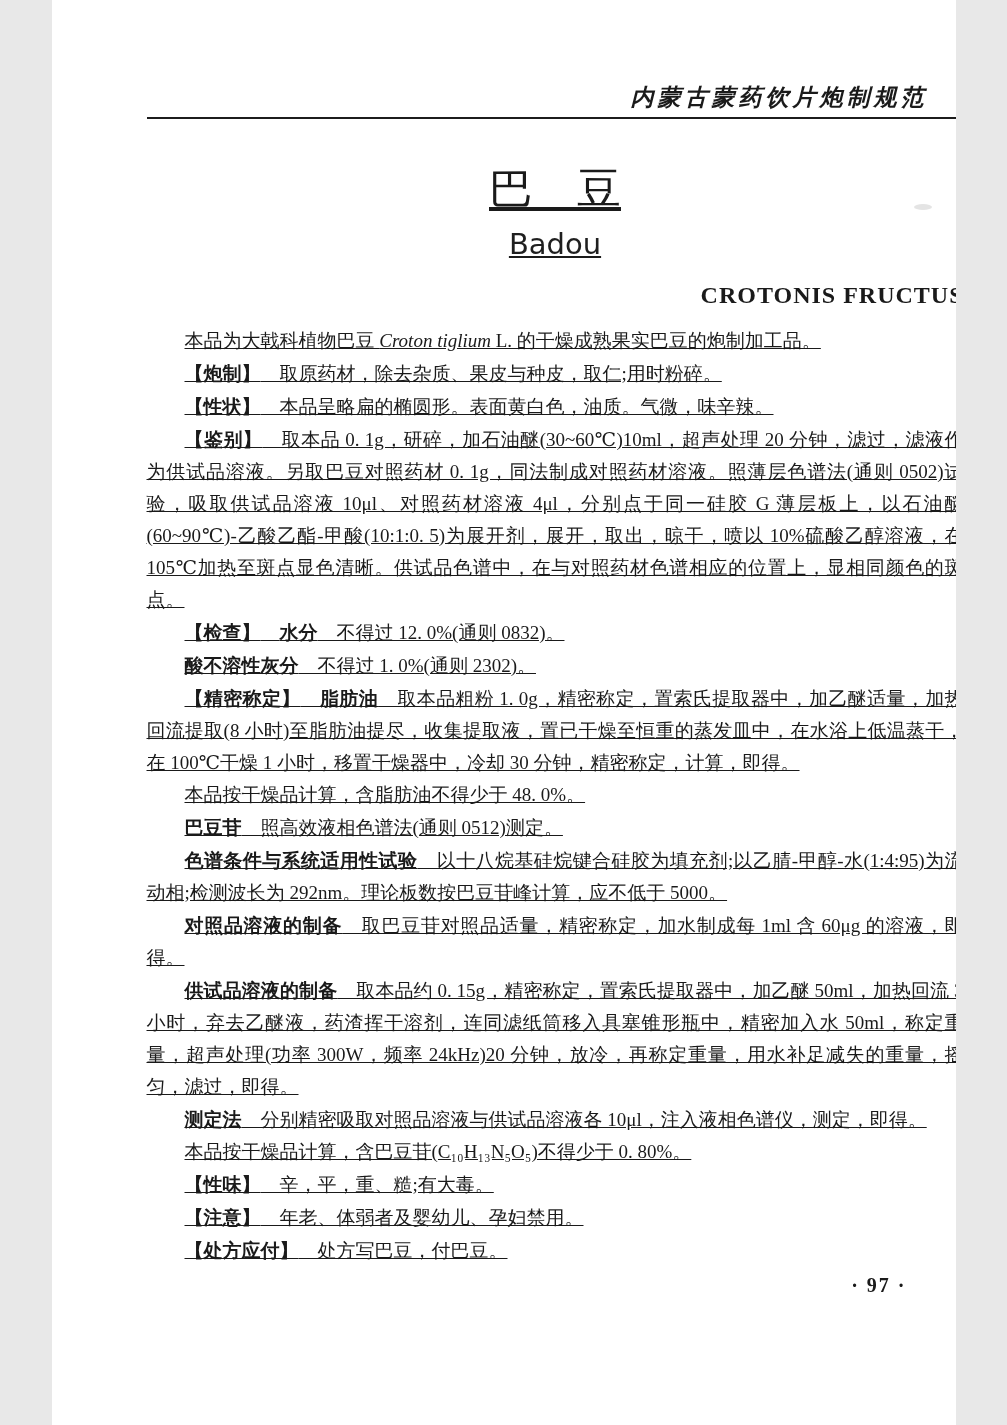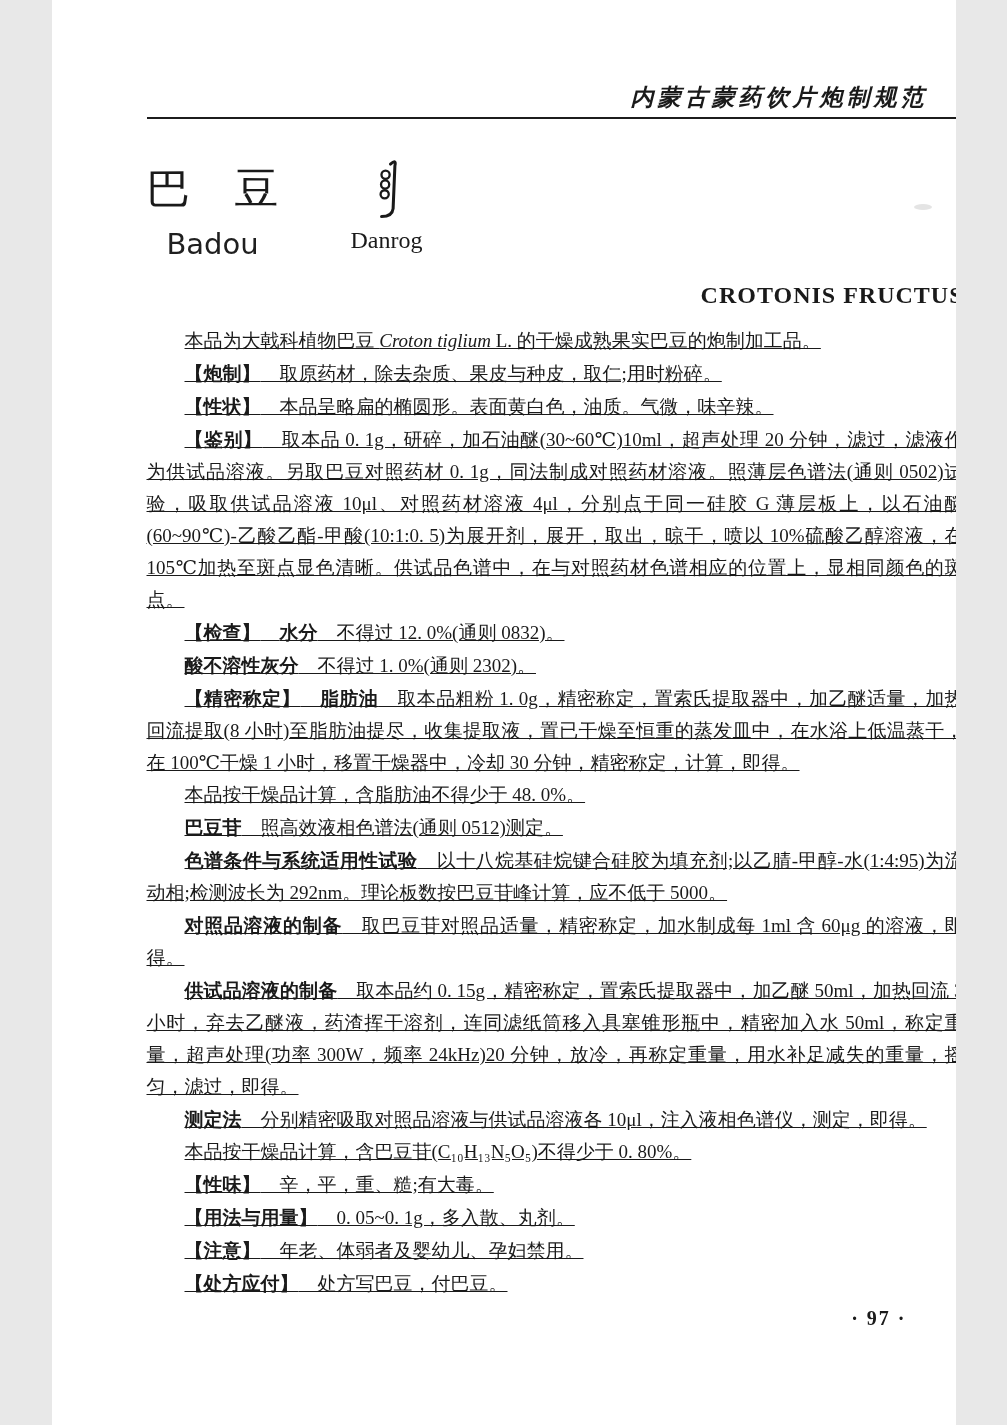--- a/index.html
+++ b/index.html
@@ -37,22 +37,24 @@
     width: 18px; height: 6px;
     background: #d9d9d9;
     border-radius: 50%;
     opacity: .7;
   }
 
   
   .title-block { margin-top: 38px; }
   .title-grid {
     display: flex;
+    justify-content: center;
     align-items: flex-start;
     gap: 72px;
+    text-decoration: underline;
   }
   .tcol { display: flex; flex-direction: column; align-items: center; }
   .cn-title {
     font-size: 44px;
     line-height: 52px;
     margin-top: 7px;
     font-weight: 500;
     white-space: pre;
   }
   .pinyin {
@@ -112,52 +114,40 @@
       <div class="header-title">内蒙古蒙药饮片炮制规范</div>
       <div class="header-rule"></div>
     </div>
 
     <div class="title-block">
       <div class="title-grid">
         <div class="tcol">
           <div class="cn-title">巴　豆</div>
           <div class="pinyin">Badou</div>
         </div>
-        <div class="tcol">
-          <div class="mong-glyph">
-            <svg width="30" height="64" viewBox="0 0 30 72" aria-hidden="true">
-              <path d="M20 8 q7 -6 5 2 l-2 48 q-1 9 -13 9" fill="none" stroke="#1a1a1a" stroke-width="3.4" stroke-linecap="round"></path>
-              <circle cx="14.5" cy="20" r="4.6" fill="none" stroke="#1a1a1a" stroke-width="2.6"></circle>
-              <circle cx="14" cy="31" r="4.6" fill="none" stroke="#1a1a1a" stroke-width="2.6"></circle>
-              <circle cx="13.5" cy="42" r="4.6" fill="none" stroke="#1a1a1a" stroke-width="2.6"></circle>
-            </svg>
-          </div>
-          <div class="mong-latin">Danrog</div>
-        </div>
       </div>
       <div class="latin-title">CROTONIS FRUCTUS</div>
     </div>
 
     <div class="body-text-block">
         <div class="para"><span>本品为大戟科植物巴豆 </span><span class="it">Croton tiglium</span><span> L. 的干燥成熟果实巴豆的炮制加工品。</span></div>
         <div class="para"><span class="lbl">【炮制】</span><span>　取原药材，除去杂质、果皮与种皮，取仁;用时粉碎。</span></div>
         <div class="para"><span class="lbl">【性状】</span><span>　本品呈略扁的椭圆形。表面黄白色，油质。气微，味辛辣。</span></div>
         <div class="para"><span class="lbl">【鉴别】</span><span>　取本品 0. 1g，研碎，加石油醚(30~60℃)10ml，超声处理 20 分钟，滤过，滤液作为供试品溶液。另取巴豆对照药材 0. 1g，同法制成对照药材溶液。照薄层色谱法(通则 0502)试验，吸取供试品溶液 10μl、对照药材溶液 4μl，分别点于同一硅胶 G 薄层板上，以石油醚(60~90℃)-乙酸乙酯-甲酸(10:1:0. 5)为展开剂，展开，取出，晾干，喷以 10%硫酸乙醇溶液，在 105℃加热至斑点显色清晰。供试品色谱中，在与对照药材色谱相应的位置上，显相同颜色的斑点。</span></div>
         <div class="para"><span class="lbl">【检查】</span><span>　</span><span class="lbl">水分</span><span>　不得过 12. 0%(通则 0832)。</span></div>
         <div class="para"><span class="lbl">酸不溶性灰分</span><span>　不得过 1. 0%(通则 2302)。</span></div>
         <div class="para"><span class="lbl">【精密称定】</span><span>　</span><span class="lbl">脂肪油</span><span>　取本品粗粉 1. 0g，精密称定，置索氏提取器中，加乙醚适量，加热回流提取(8 小时)至脂肪油提尽，收集提取液，置已干燥至恒重的蒸发皿中，在水浴上低温蒸干，在 100℃干燥 1 小时，移置干燥器中，冷却 30 分钟，精密称定，计算，即得。</span></div>
         <div class="para"><span>本品按干燥品计算，含脂肪油不得少于 48. 0%。</span></div>
         <div class="para"><span class="lbl">巴豆苷</span><span>　照高效液相色谱法(通则 0512)测定。</span></div>
         <div class="para"><span class="lbl">色谱条件与系统适用性试验</span><span>　以十八烷基硅烷键合硅胶为填充剂;以乙腈-甲醇-水(1:4:95)为流动相;检测波长为 292nm。理论板数按巴豆苷峰计算，应不低于 5000。</span></div>
         <div class="para"><span class="lbl">对照品溶液的制备</span><span>　取巴豆苷对照品适量，精密称定，加水制成每 1ml 含 60μg 的溶液，即得。</span></div>
         <div class="para"><span class="lbl">供试品溶液的制备</span><span>　取本品约 0. 15g，精密称定，置索氏提取器中，加乙醚 50ml，加热回流 3 小时，弃去乙醚液，药渣挥干溶剂，连同滤纸筒移入具塞锥形瓶中，精密加入水 50ml，称定重量，超声处理(功率 300W，频率 24kHz)20 分钟，放冷，再称定重量，用水补足减失的重量，摇匀，滤过，即得。</span></div>
         <div class="para"><span class="lbl">测定法</span><span>　分别精密吸取对照品溶液与供试品溶液各 10μl，注入液相色谱仪，测定，即得。</span></div>
         <div class="para"><span>本品按干燥品计算，含巴豆苷(C₁₀H₁₃N₅O₅)不得少于 0. 80%。</span></div>
         <div class="para"><span class="lbl">【性味】</span><span>　辛，平，重、糙;有大毒。</span></div>
-        <div class="para"><span class="lbl">【用法与用量】</span><span>　0. 05~0. 1g，多入散、丸剂。</span></div>
         <div class="para"><span class="lbl">【注意】</span><span>　年老、体弱者及婴幼儿、孕妇禁用。</span></div>
         <div class="para"><span class="lbl">【处方应付】</span><span>　处方写巴豆，付巴豆。</span></div>
       </div>
 
     <div class="page-number">· 97 ·</div>
 
   </div>
   <div class="scan-artifact"></div>
 </div>
 

